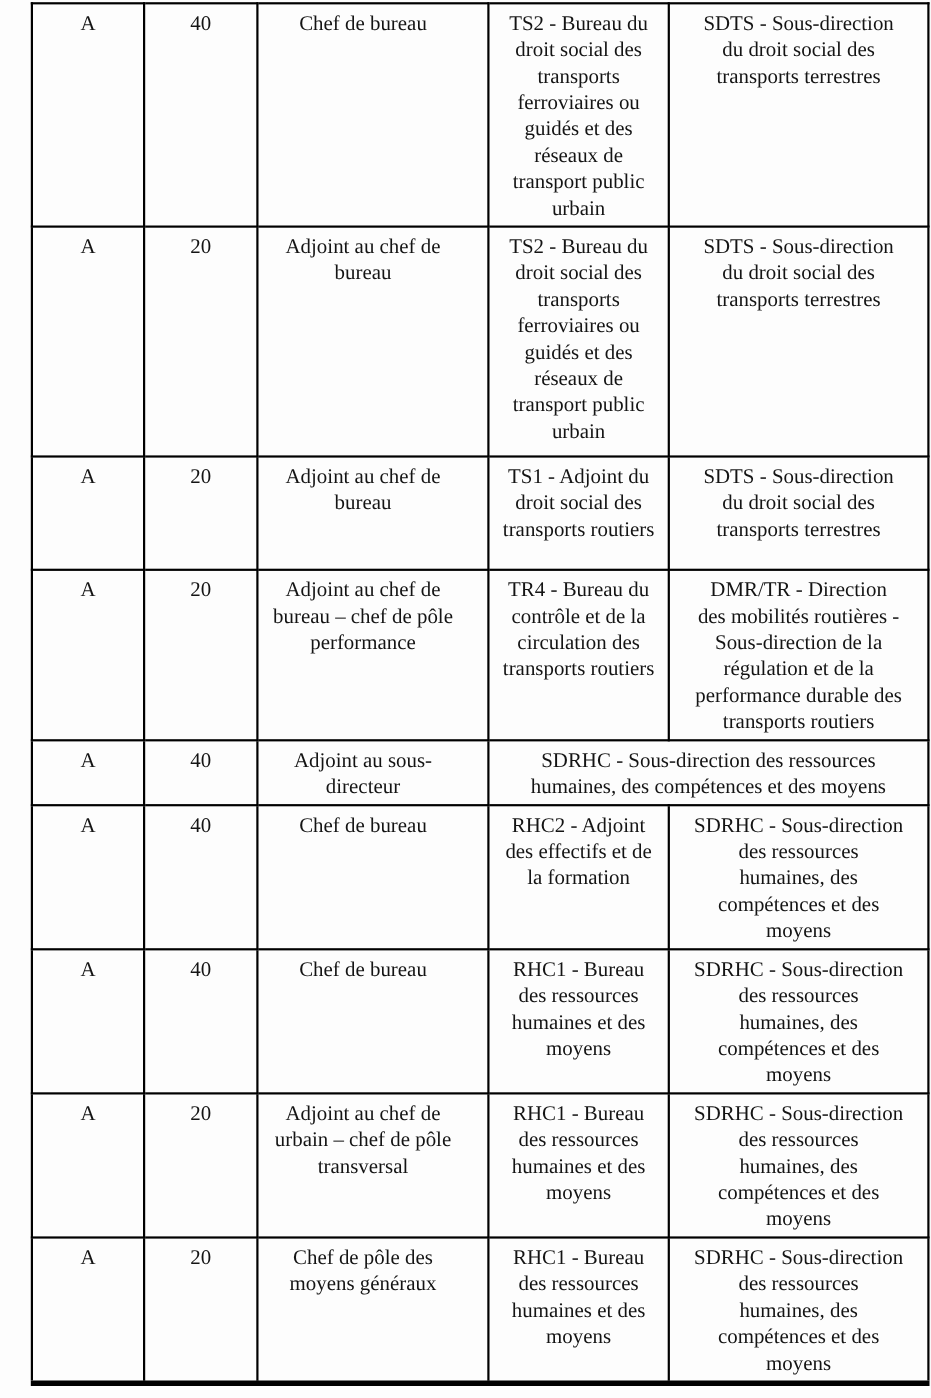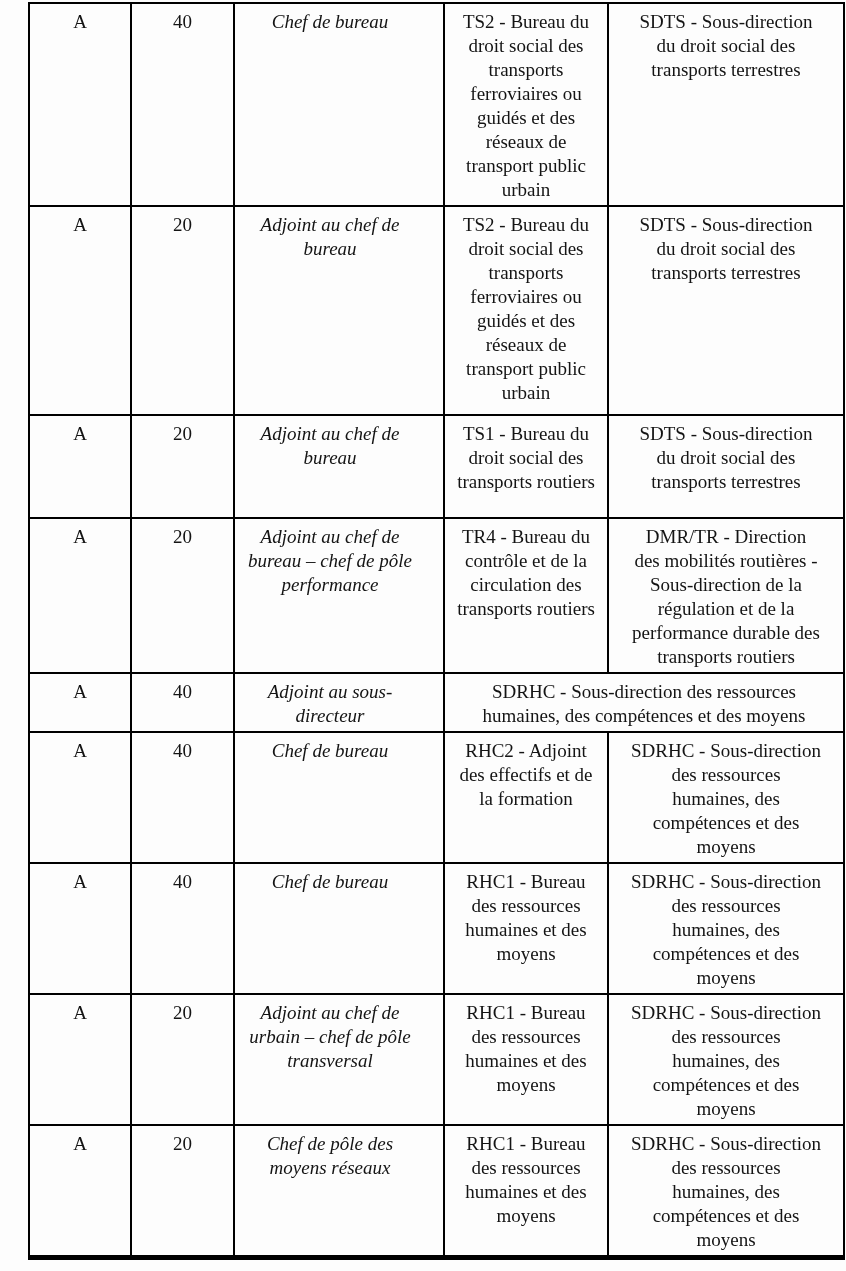--- a/index.html
+++ b/index.html
@@ -37,21 +37,21 @@
   td {
     border: 2px solid var(--line);
     box-sizing: border-box;
     vertical-align: top;
     text-align: center;
     font-size: 19px;
     line-height: 24px;
     padding: 6px 8px 3px 8px;
     overflow: hidden;
   }
-  td[data-name="cell-fonction"] { padding-left: 10px; padding-right: 28px; font-style: italic; }
+  td[data-name="cell-fonction"] { padding-left: 10px; padding-right: 28px; }
   td[data-name="cell-direction"],
   td[data-name="cell-bureau-direction"] { padding-left: 22px; padding-right: 22px; }
   tr:nth-child(1) td { height: 203px; }
   tr:nth-child(2) td { height: 209px; }
   tr:nth-child(3) td { height: 103px; }
   tr:nth-child(4) td { height: 150px; }
   tr:nth-child(5) td { height: 58px; }
   tr:nth-child(6) td { height: 129px; }
   tr:nth-child(7) td { height: 129px; }
   tr:nth-child(8) td { height: 129px; }
@@ -81,21 +81,21 @@
           <td data-name="cell-categorie">A</td>
           <td data-name="cell-points">20</td>
           <td data-name="cell-fonction">Adjoint au chef de bureau</td>
           <td data-name="cell-bureau">TS2 - Bureau du droit social des transports ferroviaires ou guidés et des réseaux de transport public urbain</td>
           <td data-name="cell-direction">SDTS - Sous-direction du droit social des transports terrestres</td>
         </tr>
         <tr data-name="table-row">
           <td data-name="cell-categorie">A</td>
           <td data-name="cell-points">20</td>
           <td data-name="cell-fonction">Adjoint au chef de bureau</td>
-          <td data-name="cell-bureau">TS1 - Bureau du droit social des transports routiers</td>
+          <td data-name="cell-bureau">TS1 - Adjoint du droit social des transports routiers</td>
           <td data-name="cell-direction">SDTS - Sous-direction du droit social des transports terrestres</td>
         </tr>
         <tr data-name="table-row">
           <td data-name="cell-categorie">A</td>
           <td data-name="cell-points">20</td>
           <td data-name="cell-fonction">Adjoint au chef de bureau – chef de pôle performance</td>
           <td data-name="cell-bureau">TR4 - Bureau du contrôle et de la circulation des transports routiers</td>
           <td data-name="cell-direction">DMR/TR - Direction des mobilités routières - Sous-direction de la régulation et de la performance durable des transports routiers</td>
         </tr>
         <tr data-name="table-row">
@@ -121,19 +121,19 @@
         <tr data-name="table-row">
           <td data-name="cell-categorie">A</td>
           <td data-name="cell-points">20</td>
           <td data-name="cell-fonction">Adjoint au chef de urbain – chef de pôle transversal</td>
           <td data-name="cell-bureau">RHC1 - Bureau des ressources humaines et des moyens</td>
           <td data-name="cell-direction">SDRHC - Sous-direction des ressources humaines, des compétences et des moyens</td>
         </tr>
         <tr data-name="table-row">
           <td data-name="cell-categorie">A</td>
           <td data-name="cell-points">20</td>
-          <td data-name="cell-fonction">Chef de pôle des moyens réseaux</td>
+          <td data-name="cell-fonction">Chef de pôle des moyens généraux</td>
           <td data-name="cell-bureau">RHC1 - Bureau des ressources humaines et des moyens</td>
           <td data-name="cell-direction">SDRHC - Sous-direction des ressources humaines, des compétences et des moyens</td>
         </tr>
       </tbody>
   </table>
 </div>
 
 </body></html>

